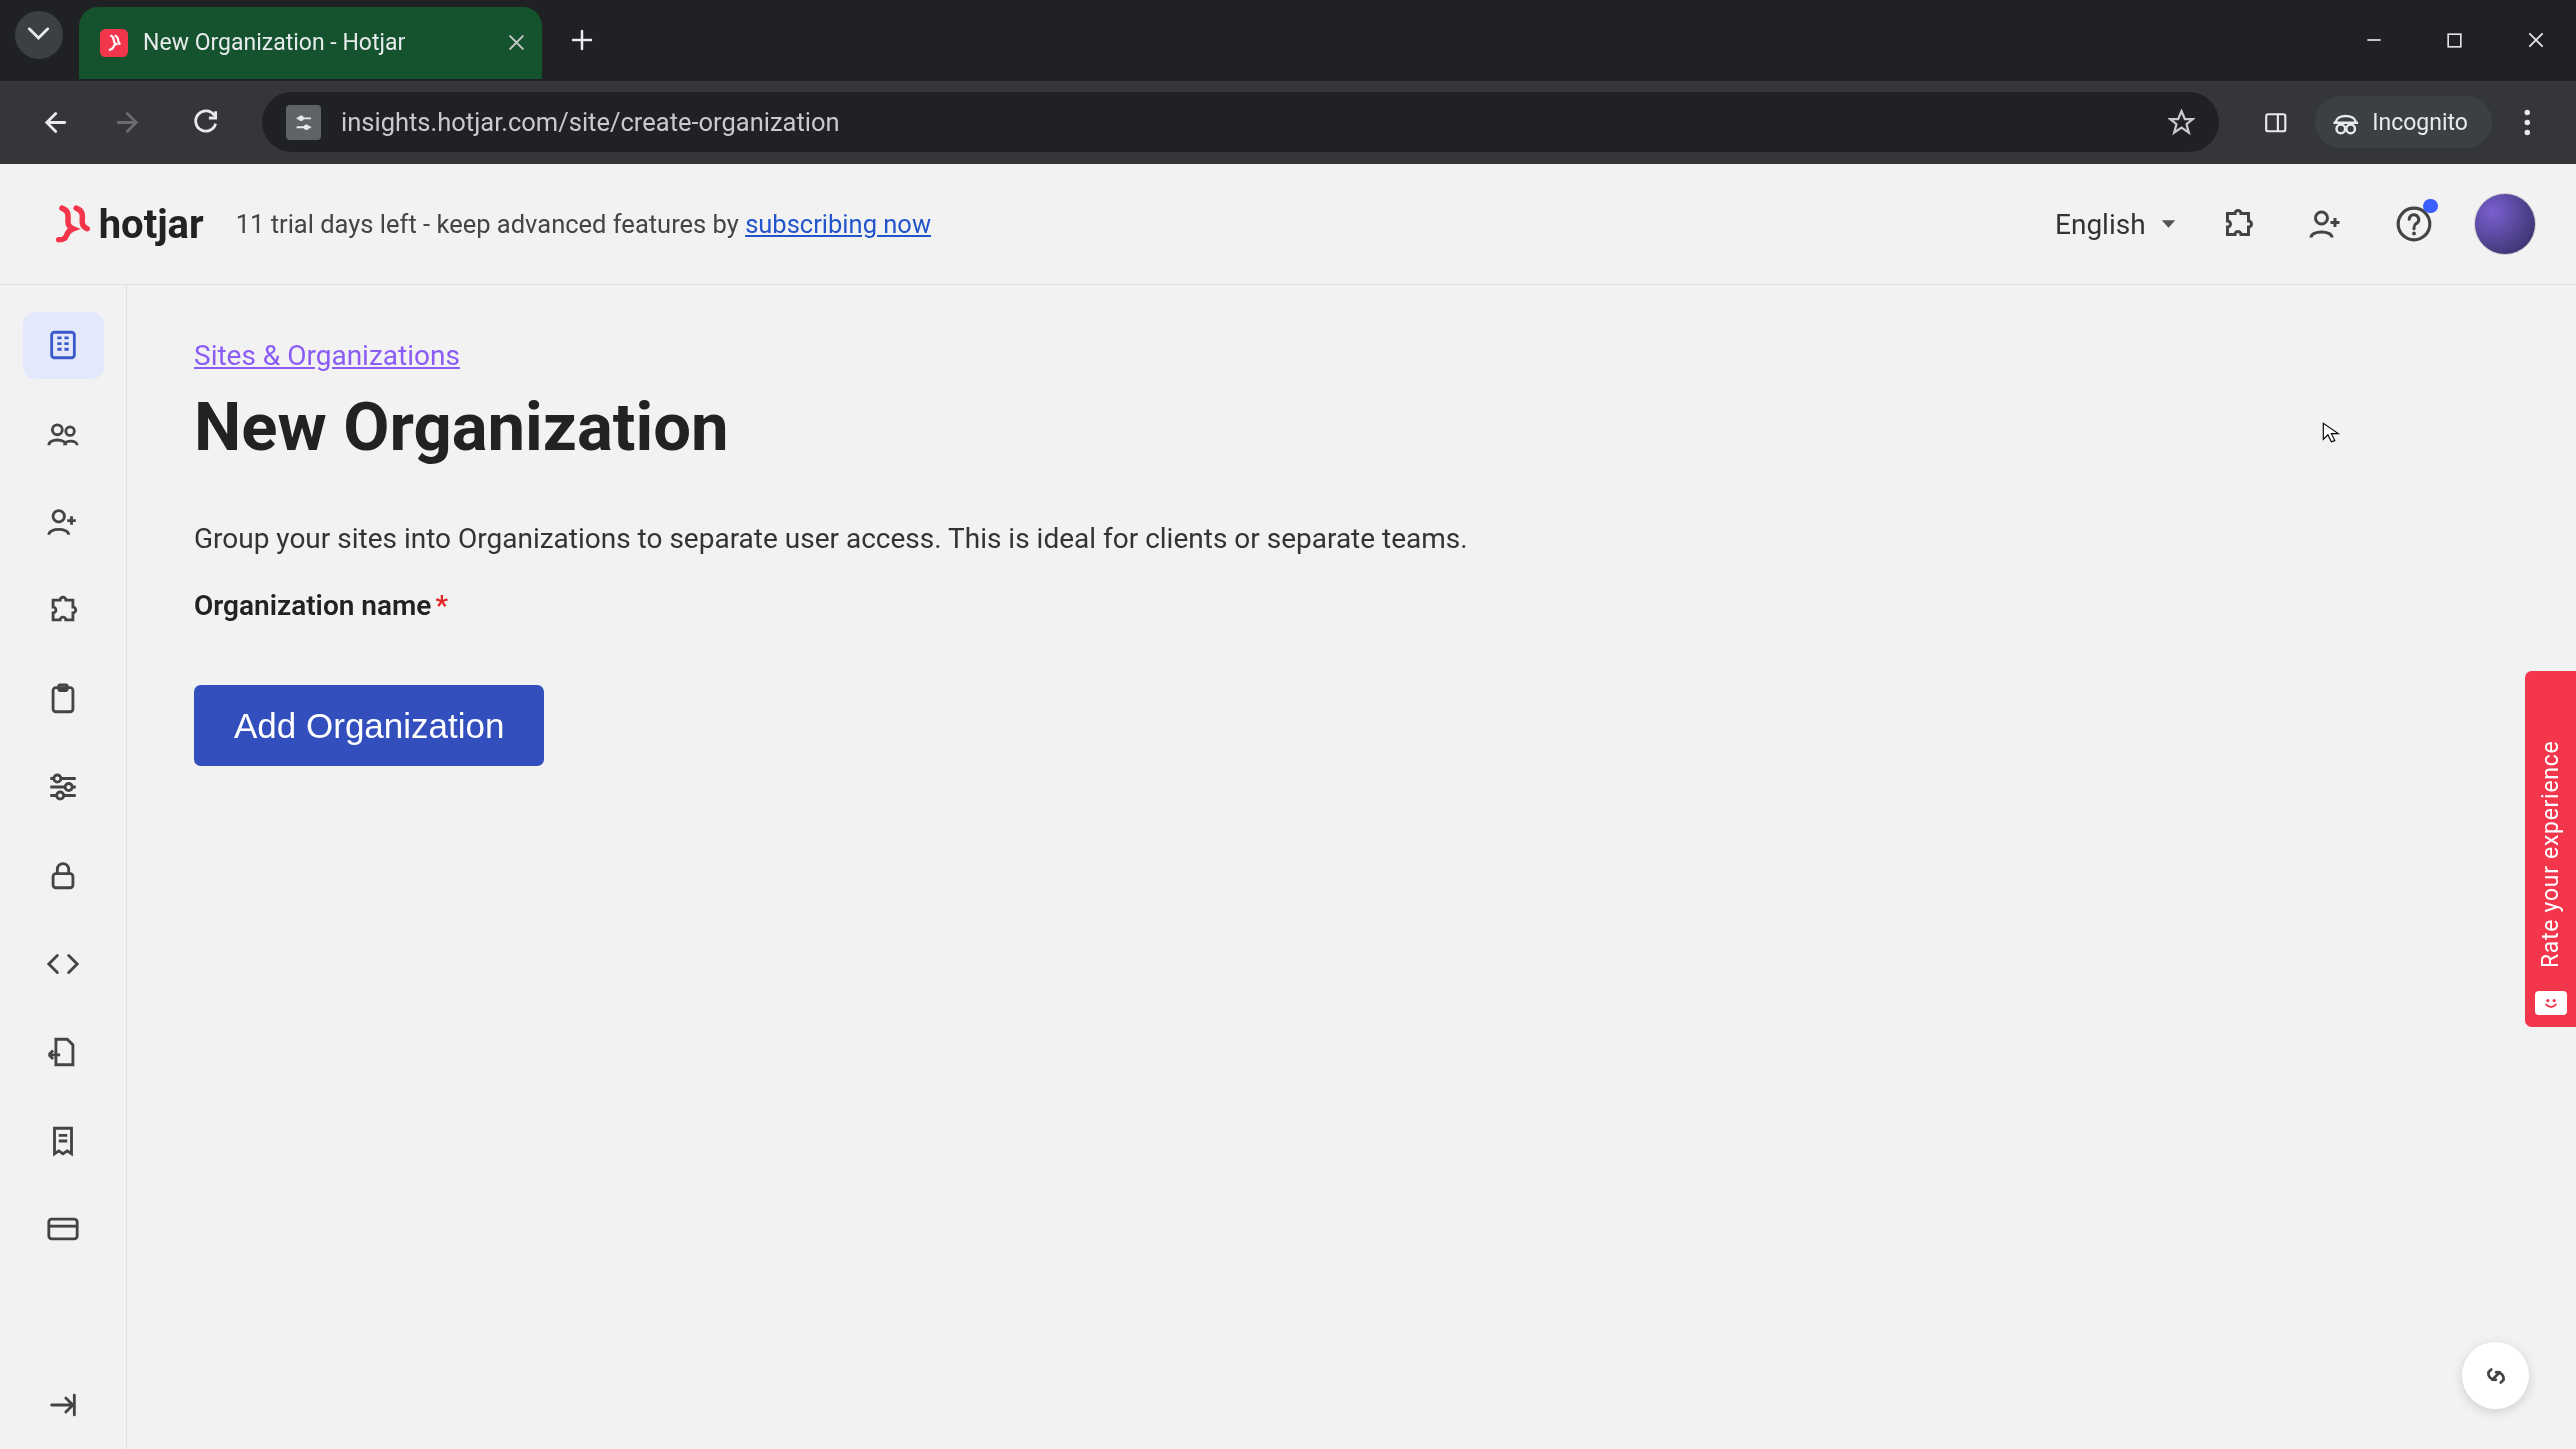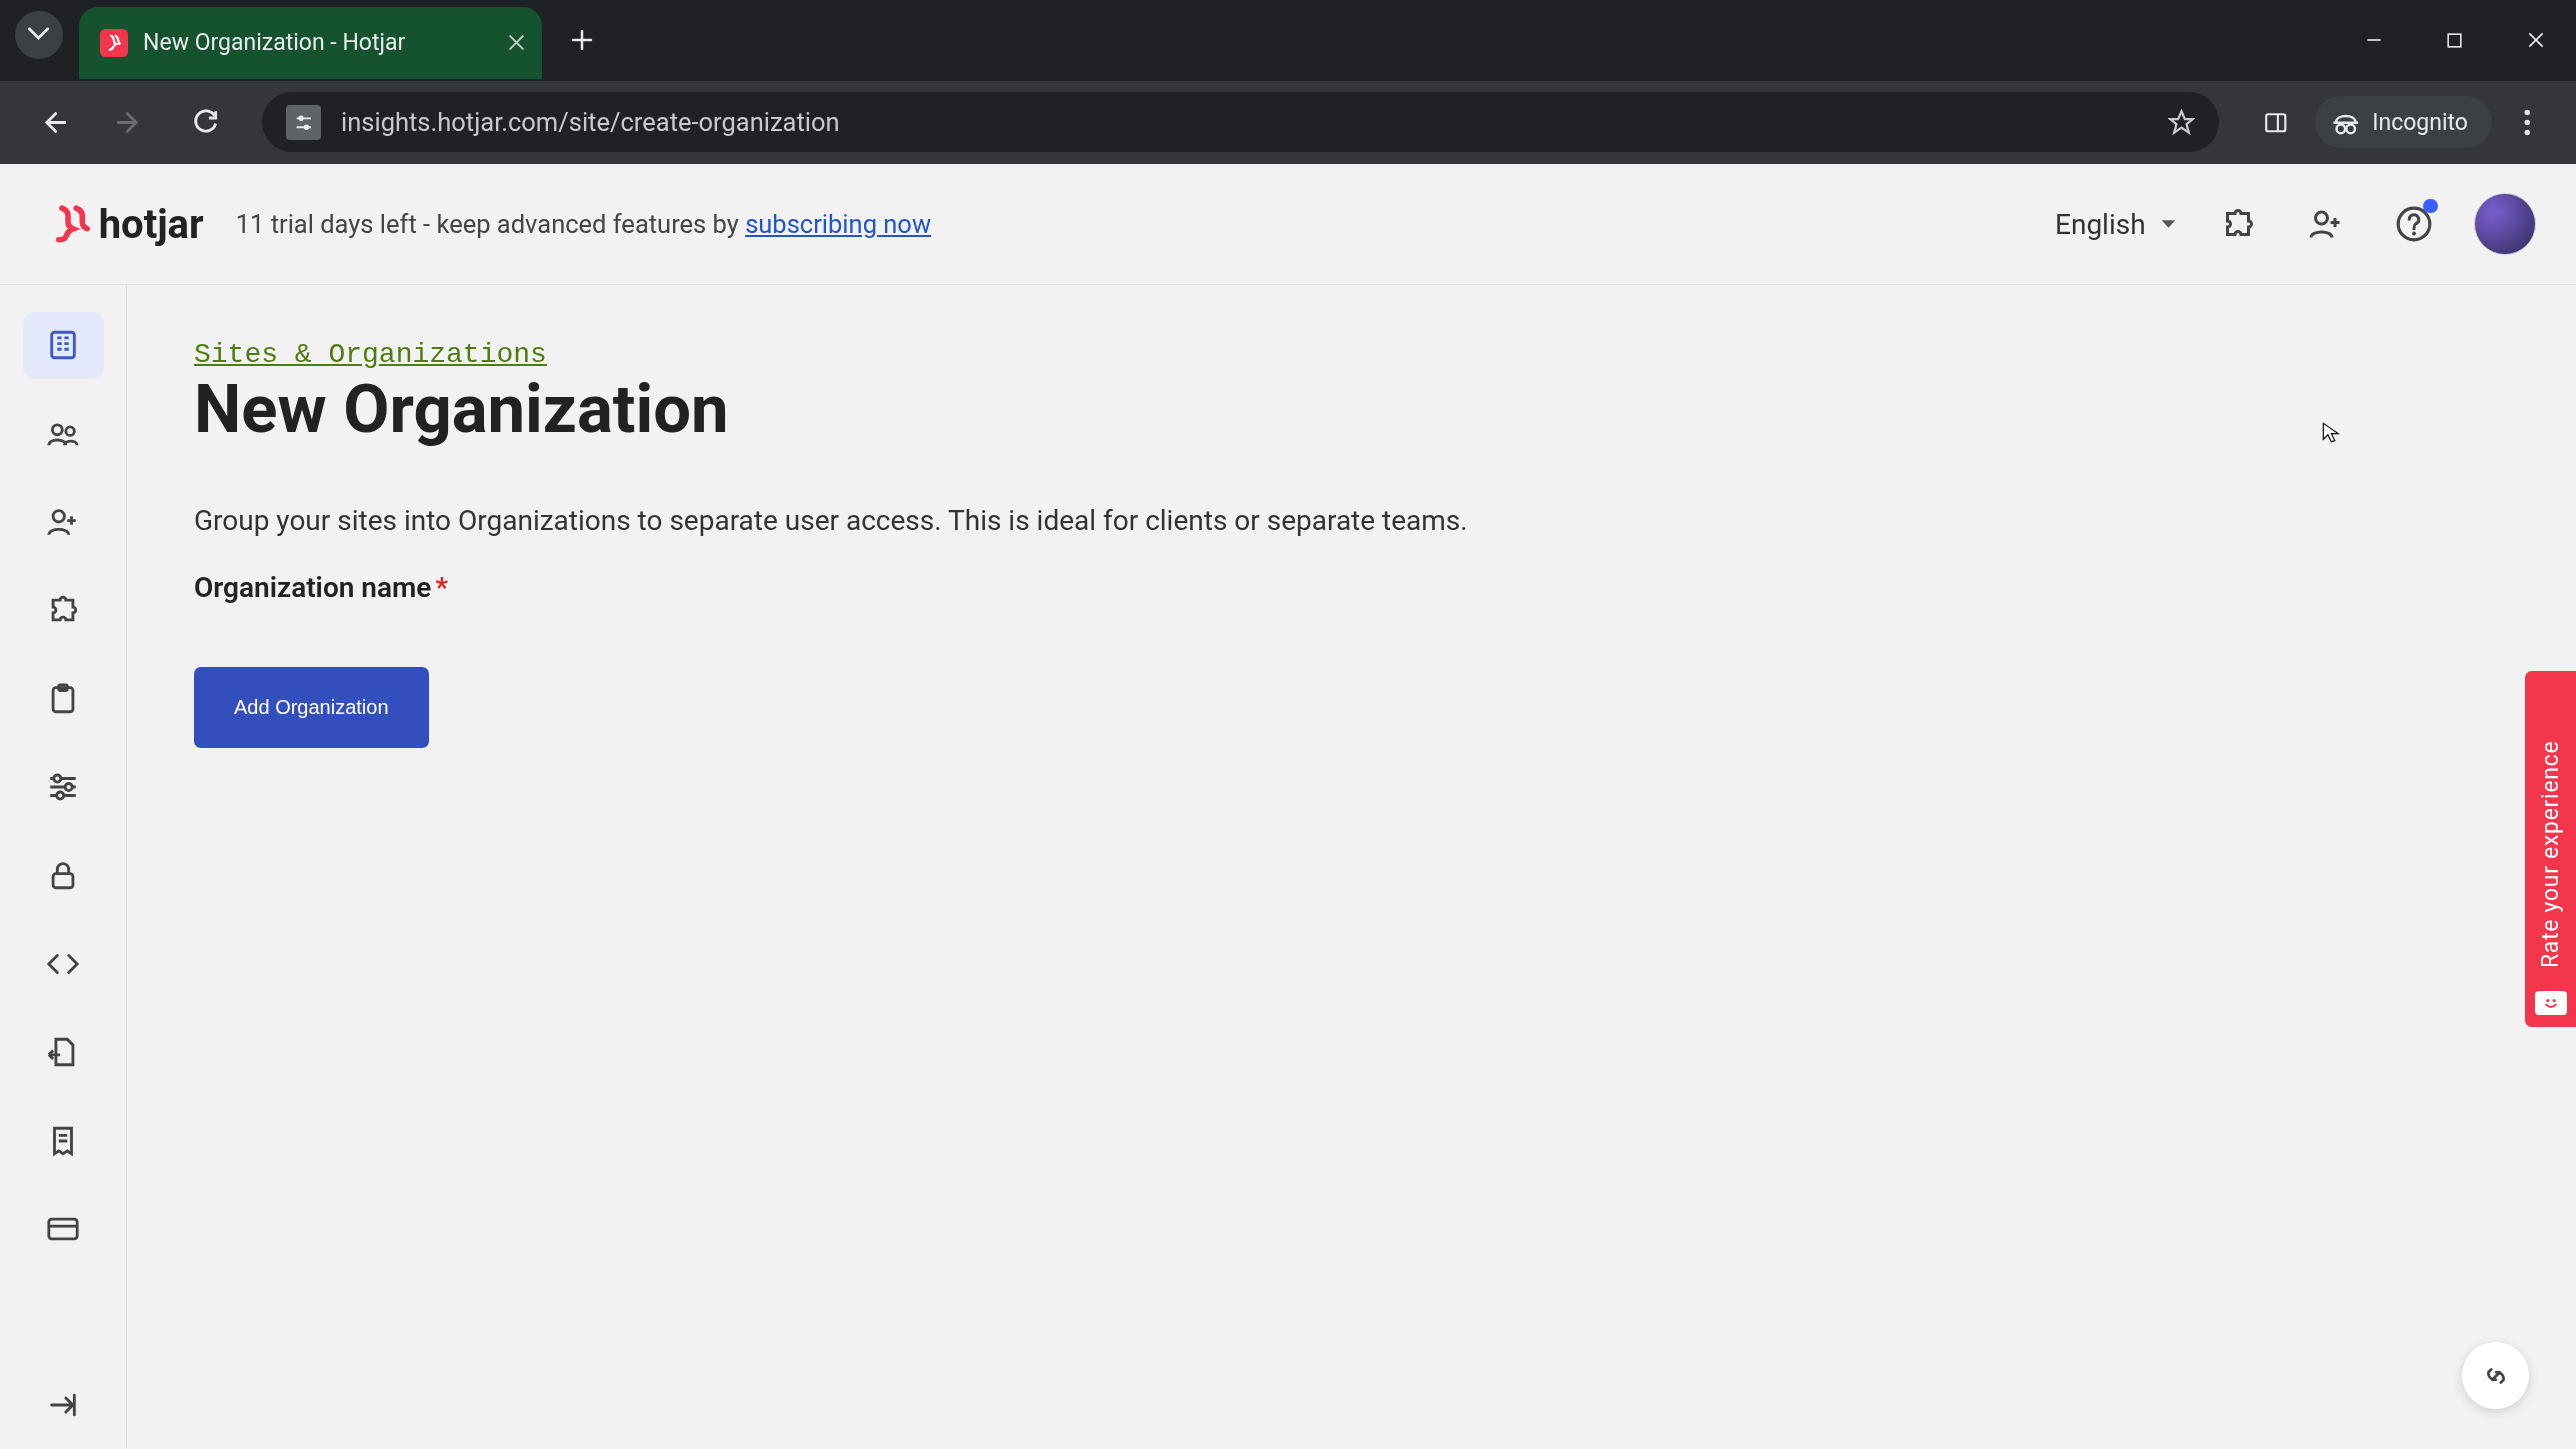--- a/index.html
+++ b/index.html
@@ -197,24 +197,24 @@
 
 
 .main {
   flex: 1;
   padding: 54px 67px;
   background: #f2f2f2;
   position: relative;
 }
 .breadcrumb {
   font-size: 28px;
-  color: #4d7c0f;
+  color: #8b5cf6;
   text-decoration: underline;
+  margin-bottom: 16px;
   display:inline-block;
-  font-family:Liberation Mono, monospace;
 }
 .page-title {
   font-size: 67px;
   font-weight: 700;
   color: #222;
   margin-bottom: 56px;
 }
 .intro {
   font-size: 28px;
   color:#333;
@@ -235,21 +235,21 @@
   font-size: 28px;
   color:#333;
 }
 .text-input::placeholder { color:#9a9a9a; }
 .primary-btn {
   margin-top: 47px;
   height: 81px;
   padding: 4px 40px;
   background: #324fbd;
   color:#fff;
-  font-size: 20px;
+  font-size: 35px;
   font-weight:500;
   border:none;
   border-radius: 6.7px;
   display:inline-flex; align-items:center;
 }
 
 
 .feedback-tab {
   position: fixed;
   right: 0;

